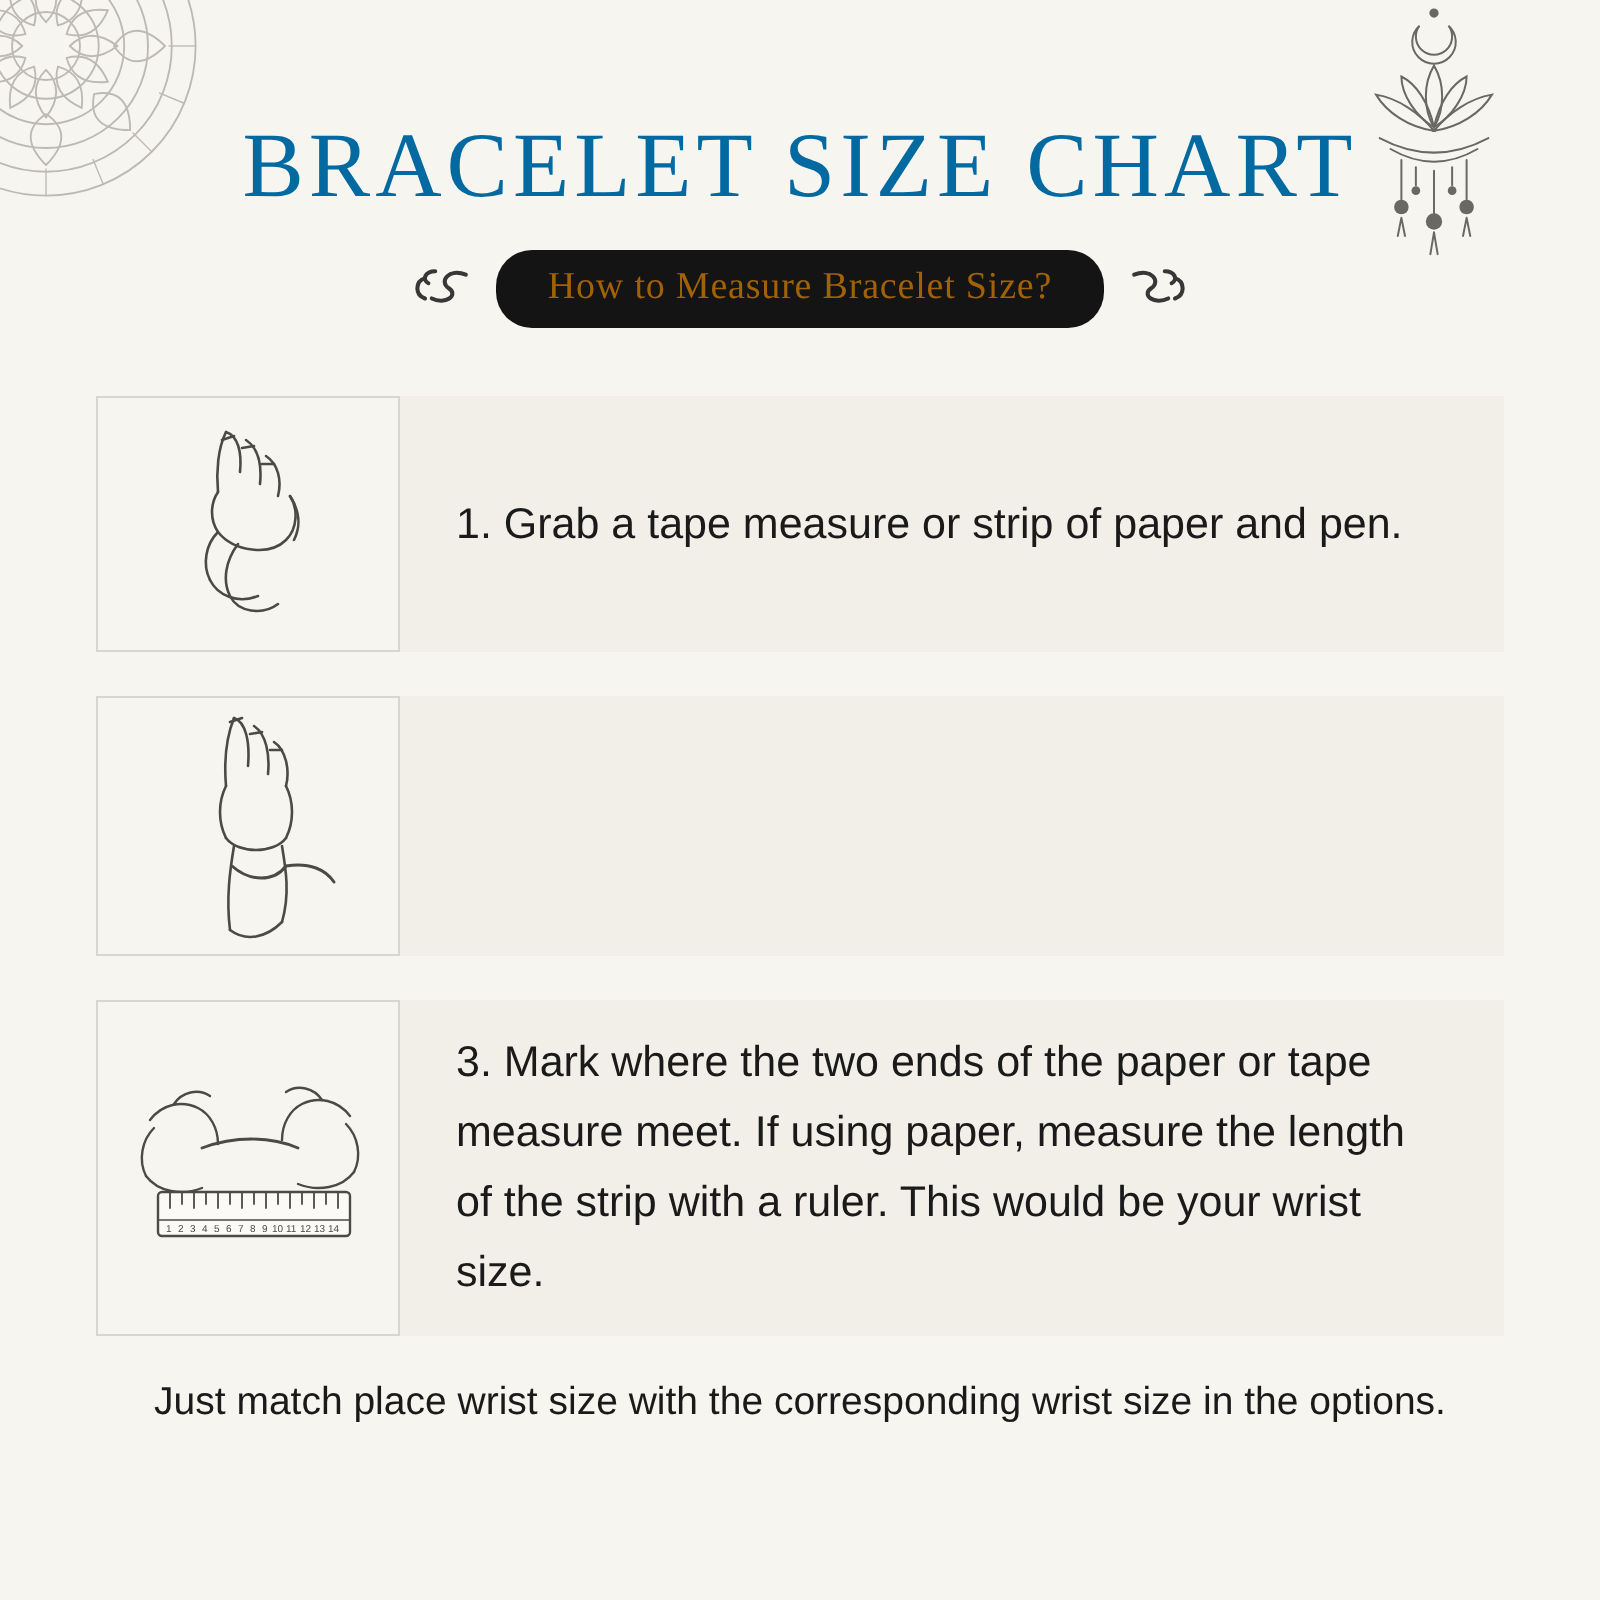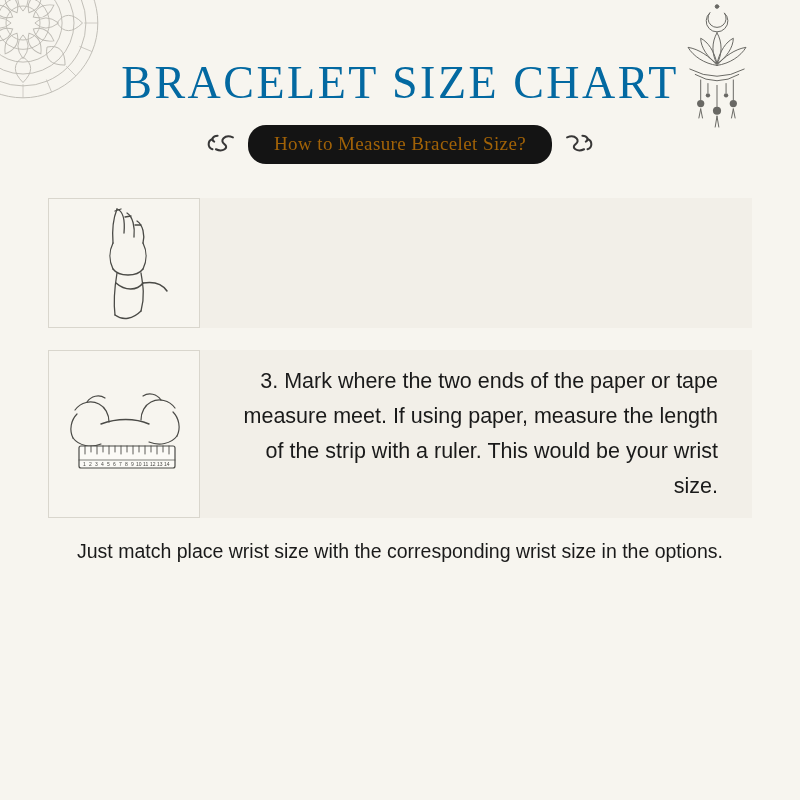--- a/index.html
+++ b/index.html
@@ -97,21 +97,21 @@
   .step-text {
     flex: 1;
     display: flex;
     align-items: center;
     padding: 10px 34px 10px 28px;
     font-size: 21.5px;
     line-height: 1.62;
     color: #1a1a1a;
   }
 
-  .step-3 { min-height: 168px; text-align: right; }
+  .step-3 { min-height: 168px; }
   .step-3 .step-figure { flex: 0 0 152px; }
 
   .footer-note {
     text-align: center;
     font-size: 19.5px;
     margin-top: 10px;
     color: #1a1a1a;
     padding: 0 24px;
   }
 </style>
@@ -218,20 +218,39 @@
     <g fill="none" stroke="#171717" stroke-width="2.4" stroke-linecap="round" transform="translate(40,0) scale(-1,1)">
       <path d="M34 6 C24 2 18 10 24 14 C30 18 22 24 14 20"></path>
       <path d="M10 8 C4 10 4 18 10 20"></path>
       <path d="M16 4 C10 4 8 9 12 11"></path>
     </g>
   </svg>
 </div>
 
 <div class="steps">
 
+  <div class="step">
+    <div class="step-figure">
+      <svg width="126" height="120" viewBox="0 0 126 120">
+        <g fill="none" stroke="#4a4a46" stroke-width="1.3" stroke-linecap="round" stroke-linejoin="round">
+          <path d="M52 14 C48 22 47 34 48 44"></path>
+          <path d="M52 14 C58 16 60 24 59 34"></path>
+          <path d="M62 18 C68 22 70 30 69 40"></path>
+          <path d="M72 26 C78 30 80 38 78 46"></path>
+          <path d="M48 44 C44 50 44 58 48 64 C56 74 74 76 82 68 C88 62 88 52 84 46"></path>
+          <path d="M48 64 C42 70 40 80 44 88"></path>
+          <path d="M50 18 L56 16 M60 22 L66 21 M70 30 L76 30"></path>
+          <path d="M44 88 C48 96 58 100 68 96"></path>
+          <path d="M84 46 C88 52 90 60 86 68"></path>
+          <path d="M58 70 C52 78 50 88 54 96 C58 104 70 106 78 100"></path>
+        </g>
+      </svg>
+    </div>
+    <div class="step-text">1. Grab a tape measure or strip of paper and pen.</div>
+  </div>
 
   <div class="step">
     <div class="step-figure">
       <svg width="126" height="128" viewBox="0 0 126 128">
         <g fill="none" stroke="#4a4a46" stroke-width="1.3" stroke-linecap="round" stroke-linejoin="round">
           <path d="M56 10 C52 20 51 32 52 44"></path>
           <path d="M56 10 C62 12 64 22 63 34"></path>
           <path d="M66 14 C72 18 74 28 73 38"></path>
           <path d="M76 22 C82 26 84 36 82 44"></path>
           <path d="M52 44 C48 52 48 62 52 70"></path>

